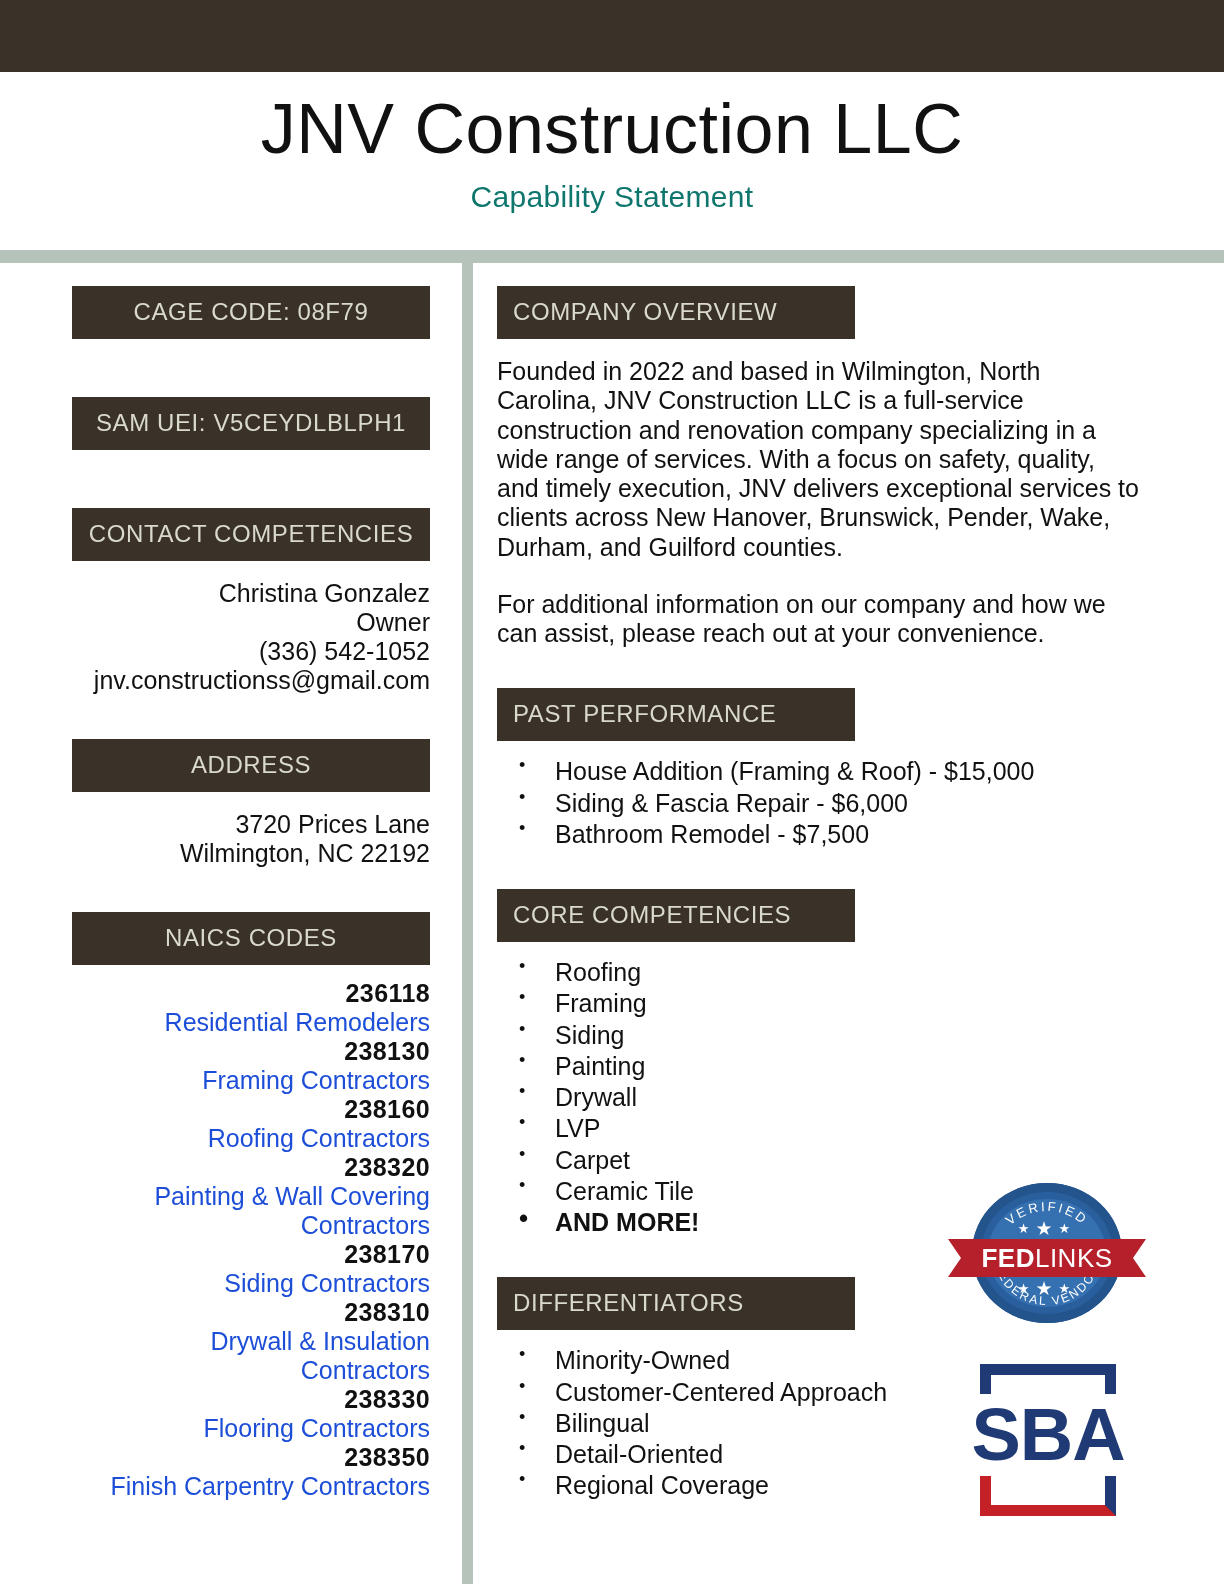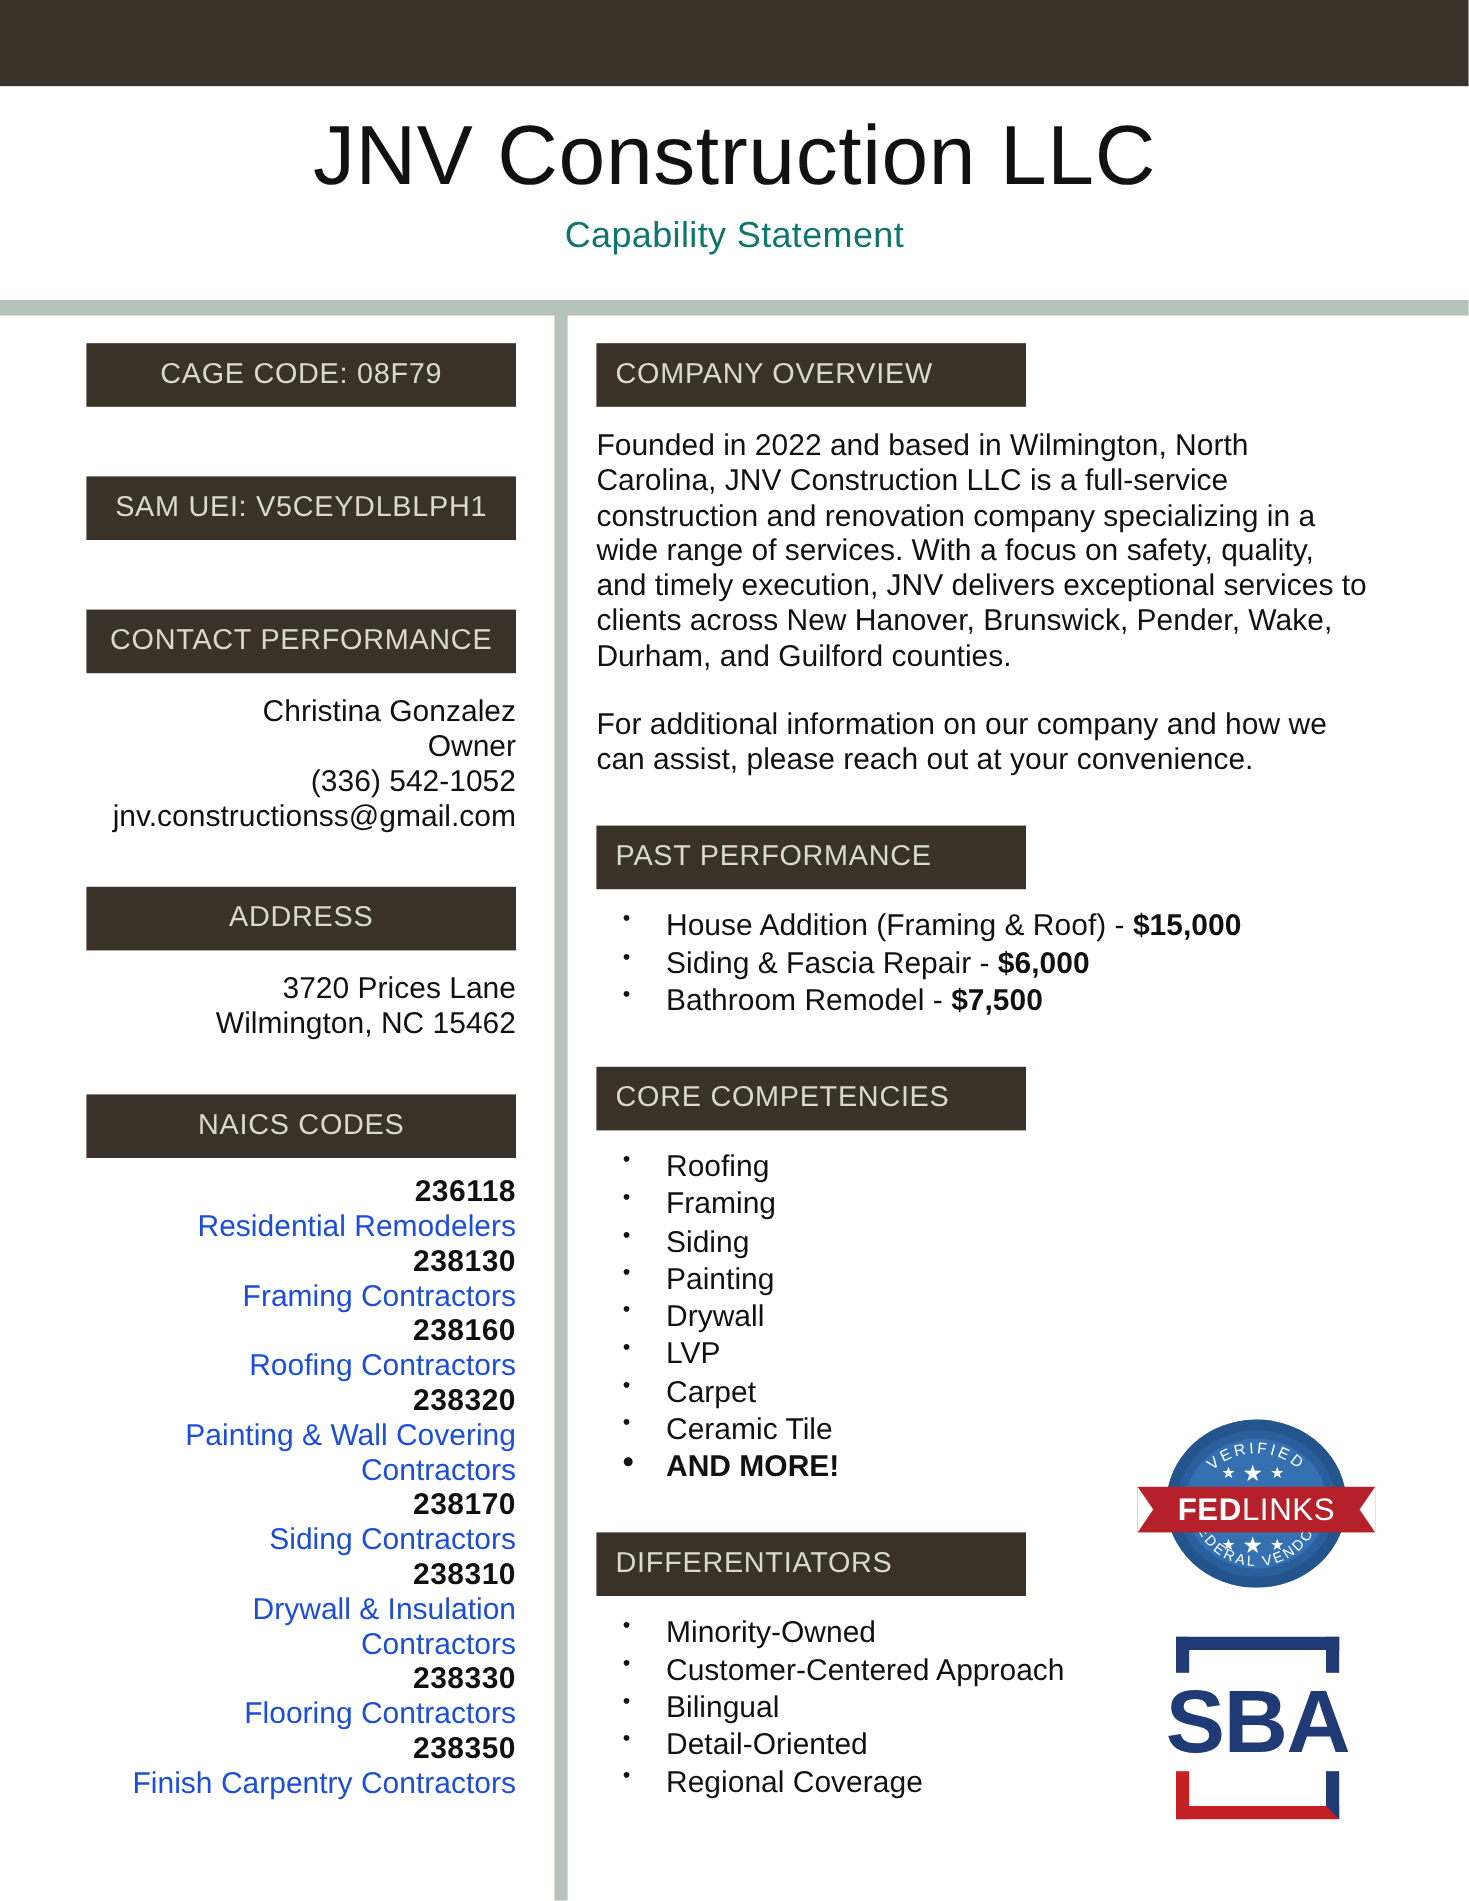--- a/index.html
+++ b/index.html
@@ -150,21 +150,21 @@
     margin-bottom: 2px;
   }
   ul.bullets li::before {
     content: "\2022";
     position: absolute;
     left: 22px;
     top: -2px;
     font-size: 18px;
     color: #111111;
   }
-  ul.bullets li b { font-weight: 700; }
+  ul.bullets li b { font-weight: 400; }
   ul.bullets li.strong { font-weight: 700; }
   ul.bullets li.strong::before { font-size: 26px; top: -5px; }
 
   .sect { margin-top: 40px; }
 
   
   .fedlinks {
     position: absolute;
     left: 948px; top: 1183px;
     width: 198px; height: 140px;
@@ -284,34 +284,34 @@
   <div class="col-left">
 
     <div class="bar bar-left">CAGE CODE: 08F79</div>
 
     <div class="spacer-lg"></div>
 
     <div class="bar bar-left">SAM UEI: V5CEYDLBLPH1</div>
 
     <div class="spacer-lg"></div>
 
-    <div class="bar bar-left">CONTACT PERFORMANCE</div>
+    <div class="bar bar-left">CONTACT COMPETENCIES</div>
     <div class="left-text contact-block">
       <div>Christina Gonzalez</div>
       <div>Owner</div>
       <div>(336) 542-1052</div>
       <div>jnv.constructionss@gmail.com</div>
     </div>
 
     <div class="spacer-md"></div>
 
     <div class="bar bar-left">ADDRESS</div>
     <div class="left-text address-block">
       <div>3720 Prices Lane</div>
-      <div>Wilmington, NC 15462</div>
+      <div>Wilmington, NC 22192</div>
     </div>
 
     <div class="spacer-md"></div>
 
     <div class="bar bar-left">NAICS CODES</div>
     <div class="naics-list" id="naics-list">
         <div class="naics-code">236118</div>
         <div class="naics-name">Residential Remodelers</div>
         <div class="naics-code">238130</div>
         <div class="naics-name">Framing Contractors</div>

